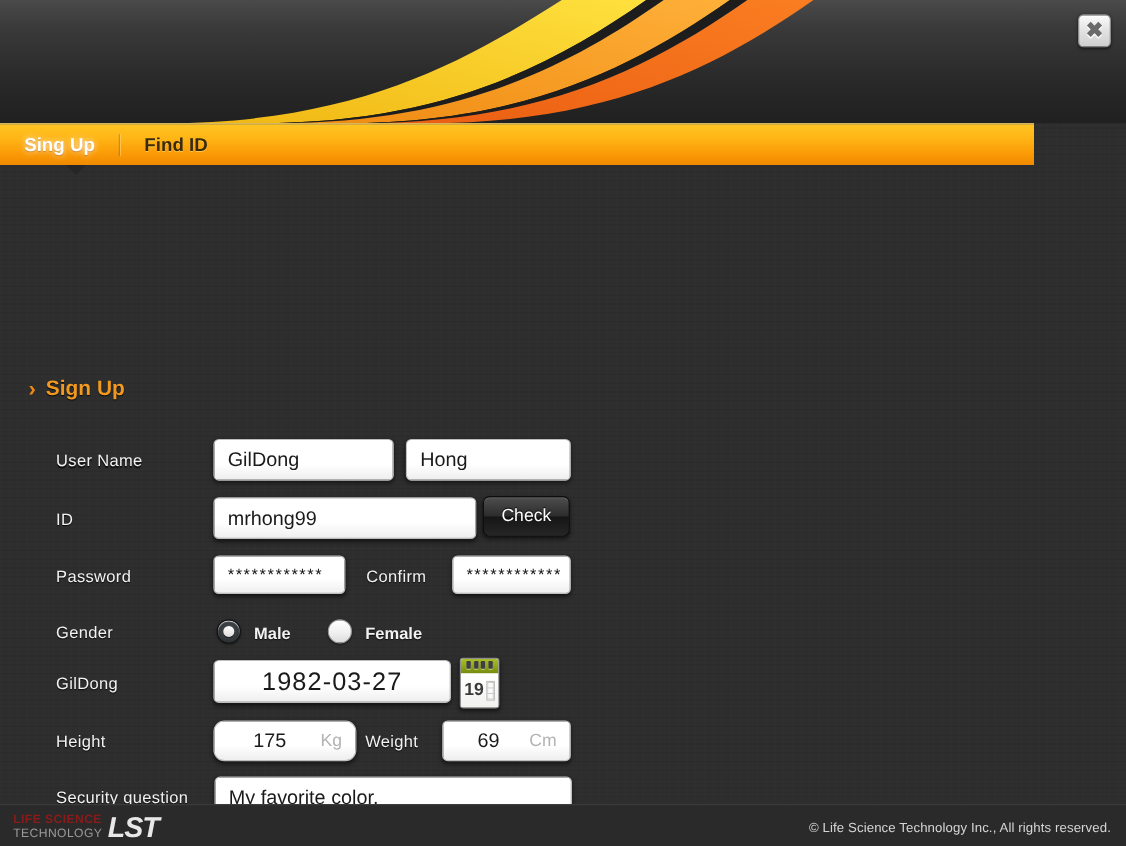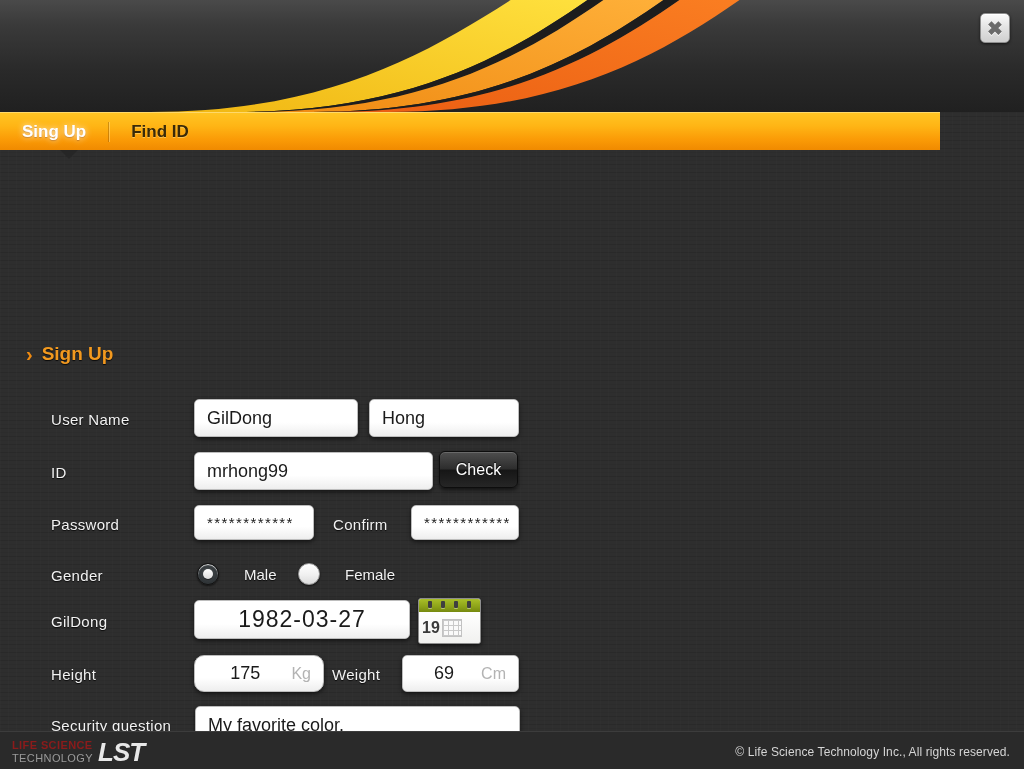--- a/index.html
+++ b/index.html
@@ -204,23 +204,24 @@
     display: flex;
     align-items: center;
     justify-content: center;
     cursor: pointer;
     text-shadow: 0 -1px 1px rgba(0,0,0,0.9);
   }
 
   .radio-wrap {
     position: absolute;
     display: flex;
-    align-items: center;
-    gap: 25px;
+    align-items: flex-end;
+    gap: 12px;
     cursor: pointer;
+    font-weight: bold;
   }
   .radio {
     width: 22px; height: 22px;
     border-radius: 50%;
     background: linear-gradient(180deg, #ffffff 0%, #f0f0f0 55%, #dcdcdc 100%);
     border: 1px solid #9a9a9a;
     box-shadow: 0 1px 2px rgba(0,0,0,0.6), inset 0 1px 1px rgba(255,255,255,0.9);
     position: relative;
     flex: none;
   }
@@ -239,21 +240,21 @@
   }
   .radio-label {
     color: #f2f2f2;
     font-size: 15px;
     text-shadow: 0 1px 1px rgba(0,0,0,0.8);
   }
 
   
   #cal-icon {
     position: absolute;
-    width: 63px; height: 46px;
+    width: 36px; height: 46px;
     border-radius: 3px;
     overflow: hidden;
     box-shadow: 0 2px 4px rgba(0,0,0,0.6);
     cursor: pointer;
     background: #f0f0ee;
     border: 1px solid #8d8d8d;
   }
   #cal-icon .cal-top {
     height: 13px;
     background: linear-gradient(180deg, #a9bf28 0%, #8ca218 60%, #76890f 100%);

